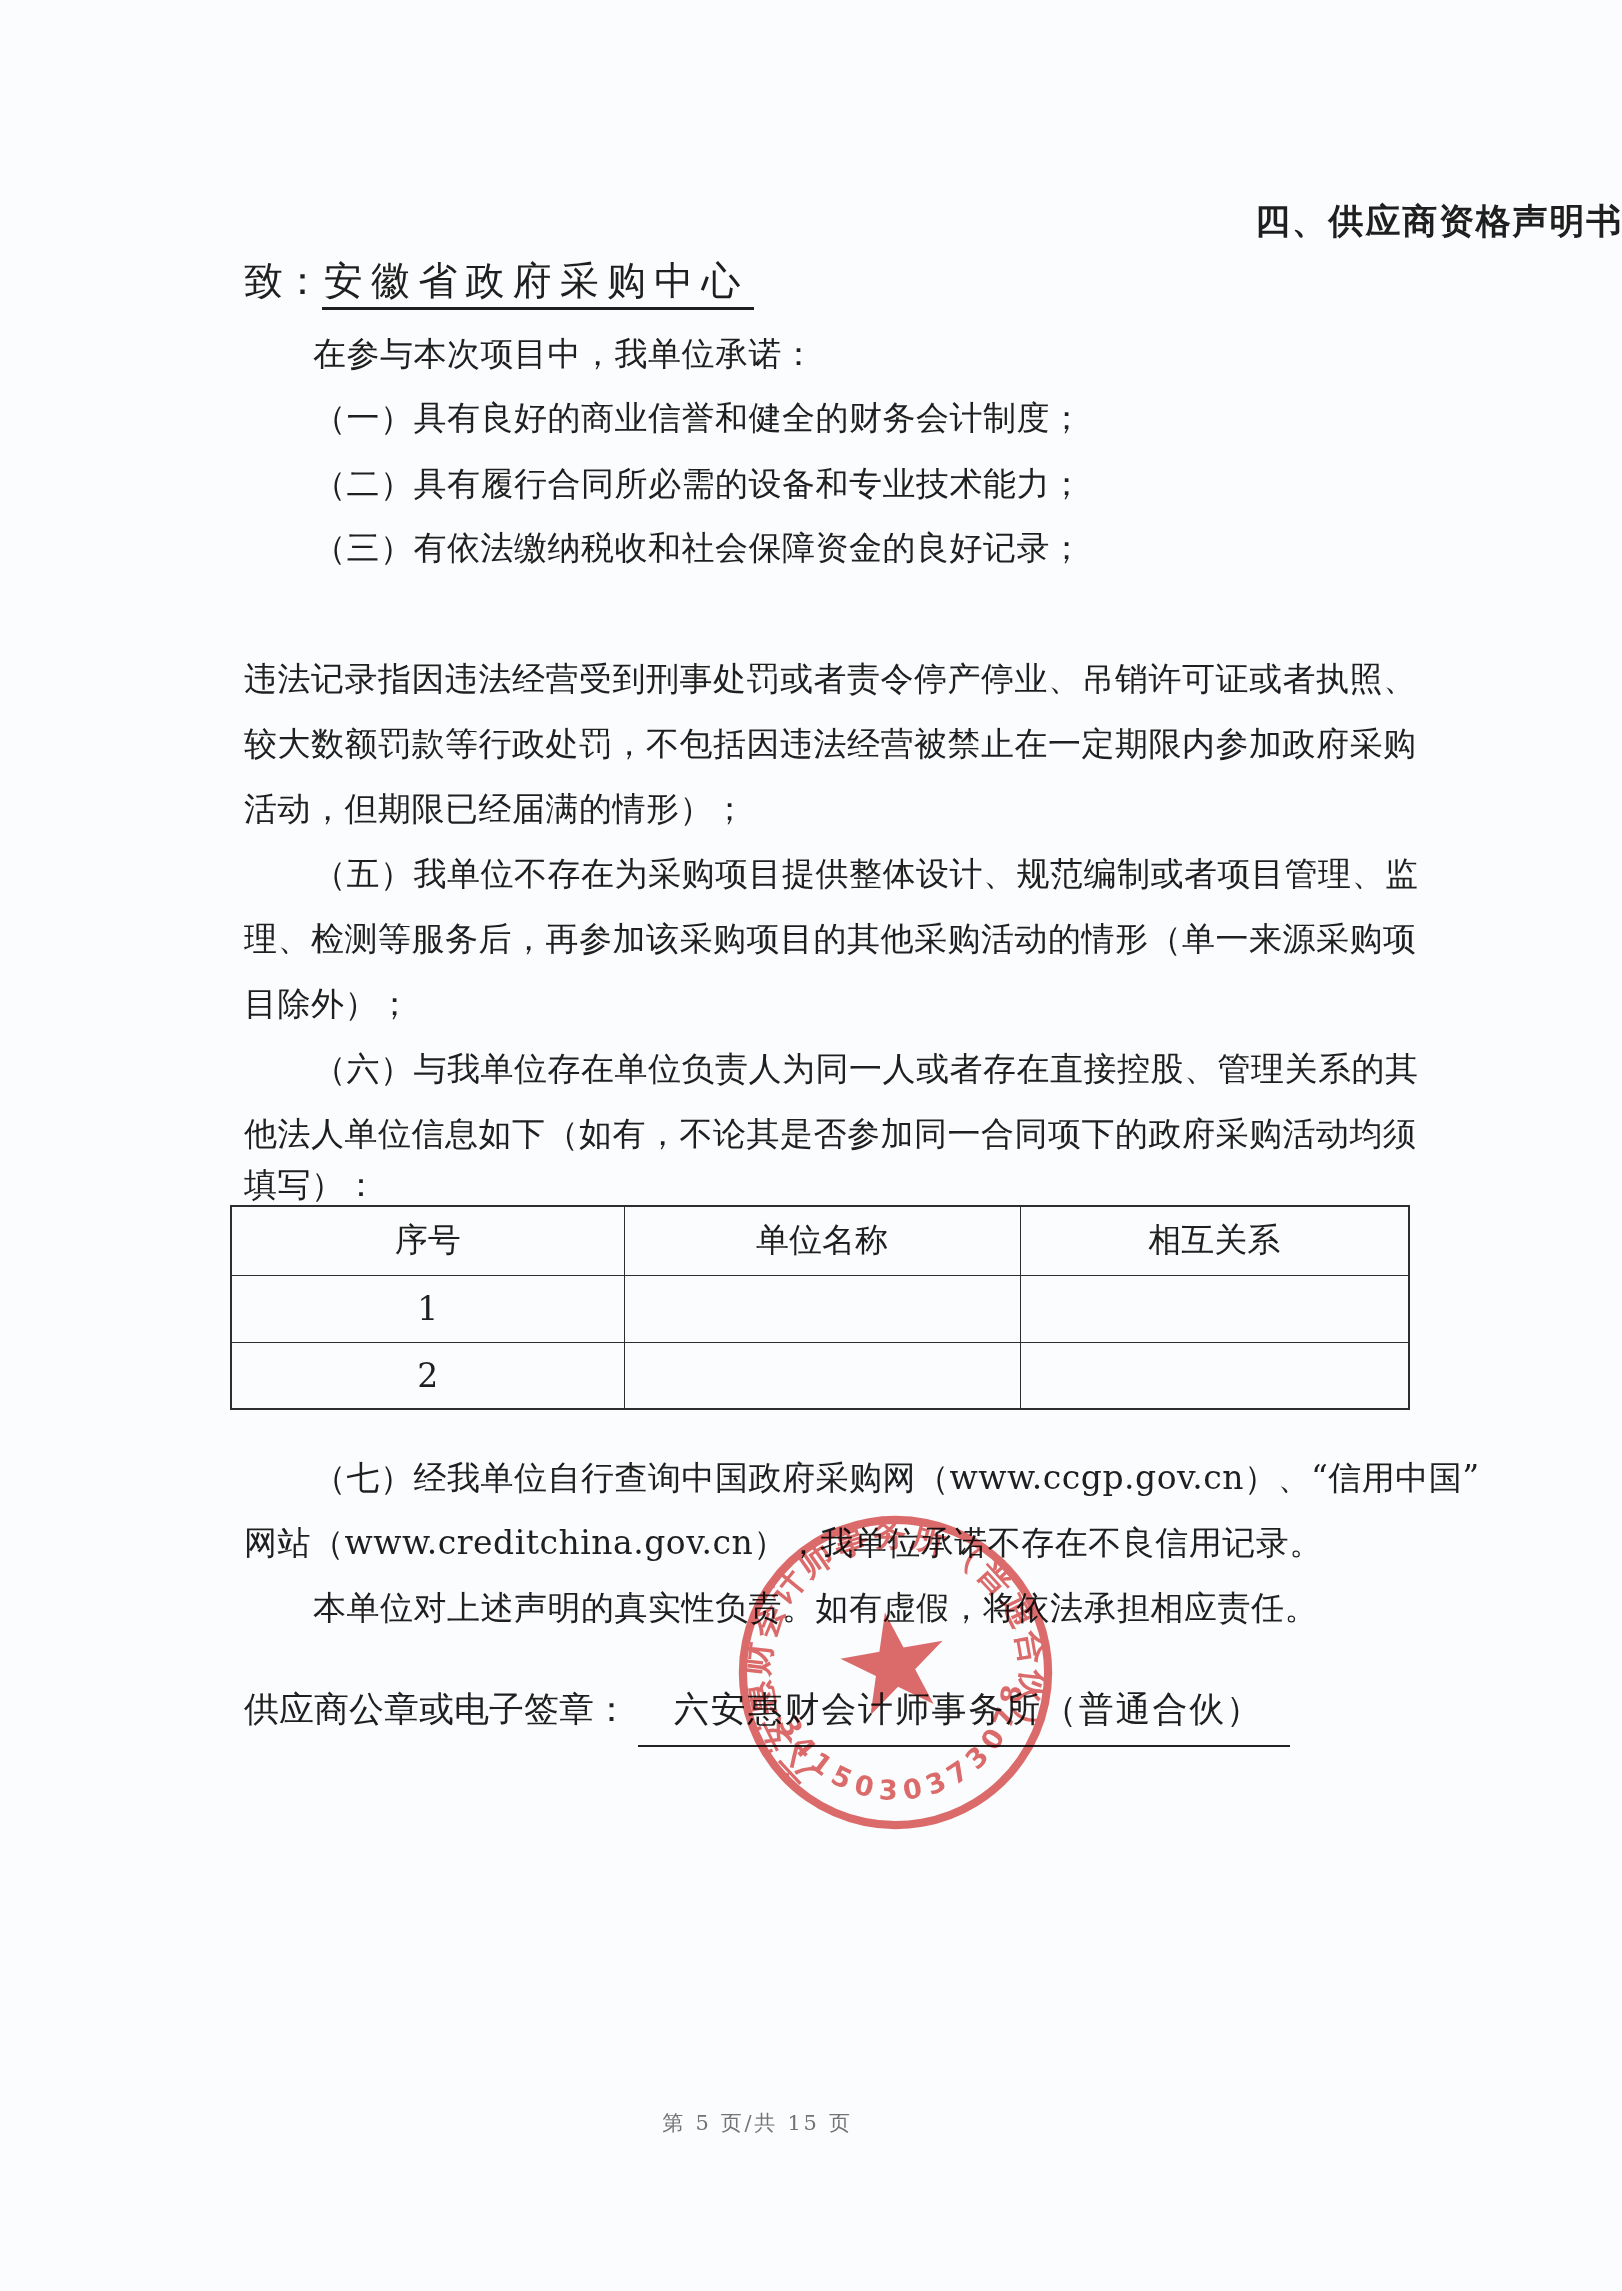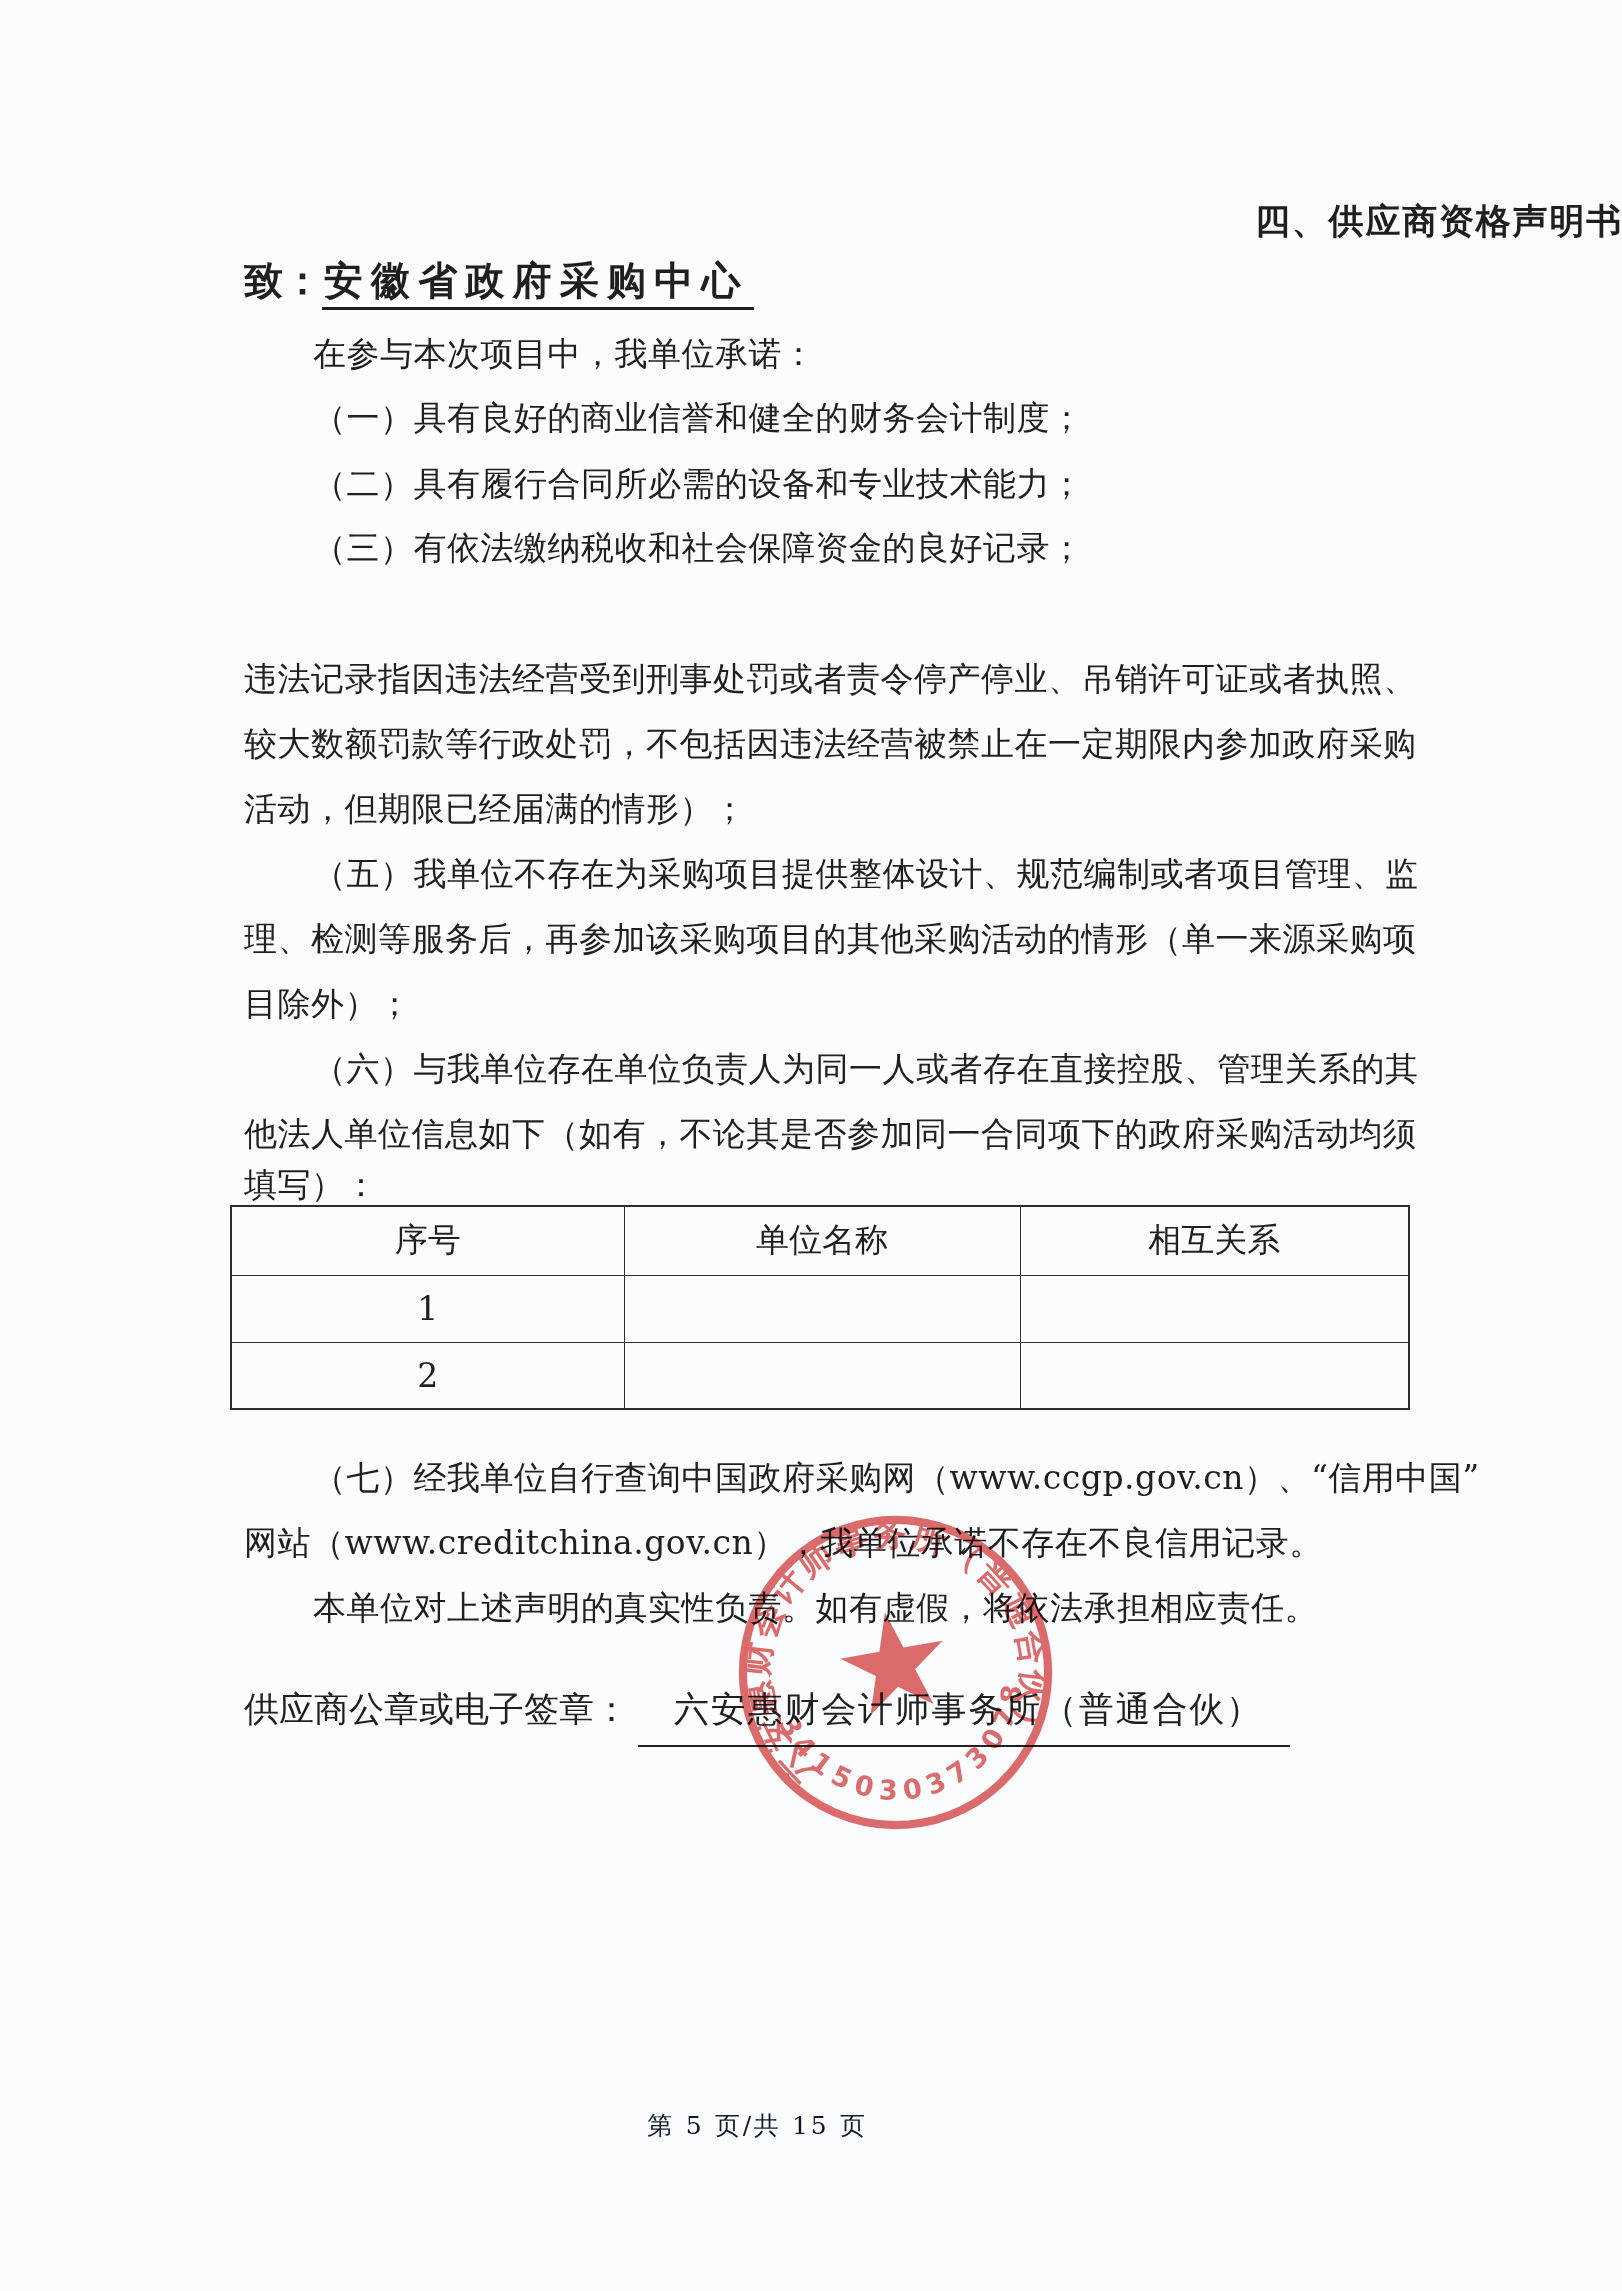--- a/index.html
+++ b/index.html
@@ -18,21 +18,21 @@
   .title {
     position: absolute;
     left: 0; top: 198px; width: 1623px;
     text-align: right;
     font-size: 35px; font-weight: bold;
     letter-spacing: 1.8px;
   }
   .salutation {
     position: absolute;
     left: 244px; top: 258px;
-    font-size: 39px; font-weight: bold;
+    font-size: 39px; font-weight: normal;
     line-height: 45px;
     white-space: nowrap;
   }
   .salutation .recipient {
     border-bottom: 3.6px solid #1f1f1f;
     padding: 0 5.5px 3.6px 1.8px;
     letter-spacing: 8.2px;
   }
   .bline {
     position: absolute;
@@ -84,23 +84,23 @@
     position: absolute;
     left: 732px; top: 1509px;
     width: 327px; height: 327px;
     mix-blend-mode: multiply;
     opacity: 0.93;
   }
   .footer {
     position: absolute;
     left: 0; top: 2109px; width: 1515px;
     text-align: center;
-    font-size: 25px;
+    font-size: 21px;
     letter-spacing: 2.7px;
-    color: #0f172a;
+    color: #737373;
   }
 </style>
 </head>
 <body>
 
 <div class="page">
 
   <div class="title">四、供应商资格声明书</div>
 
   <div class="salutation"><span>致：</span><span class="recipient">安徽省政府采购中心</span>

